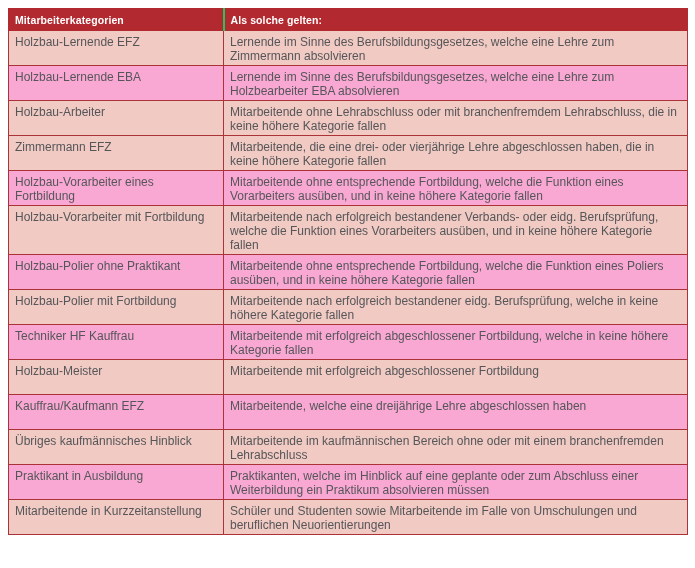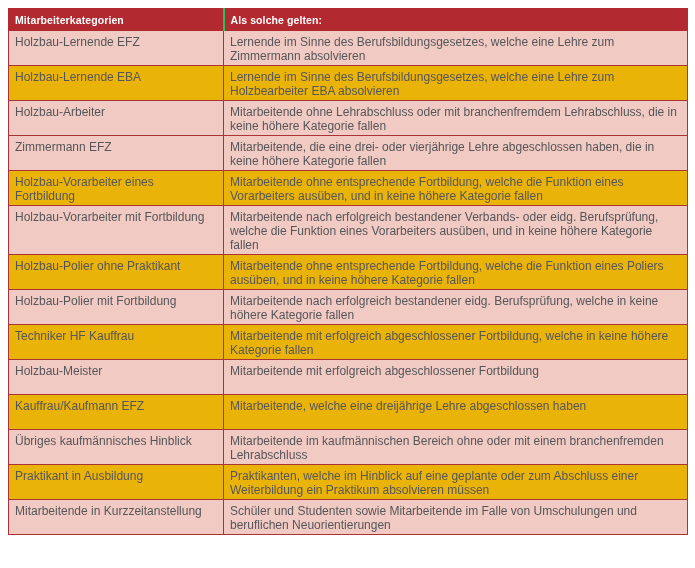--- a/index.html
+++ b/index.html
@@ -45,21 +45,21 @@
     color: #565659;
     vertical-align: top;
     text-align: left;
     padding: 4px 6px 2px 6px;
     height: 28px;
     border: 1px solid #ab3338;
     overflow: hidden;
     word-wrap: break-word;
   }
   tr.pink td { background: #f0cac3; }
-  tr.white td { background: #eab308; }
+  tr.white td { background: #f9a8d4; }
 </style>
 </head>
 <body>
 
 <div class="table-wrap">
   <table class="category-table">
     <colgroup>
       <col class="c1">
       <col class="c2">
     </colgroup>

